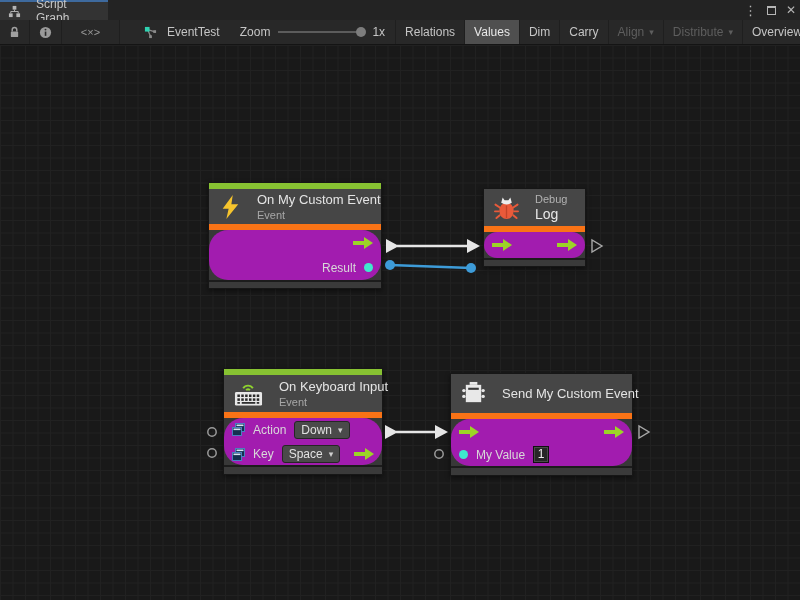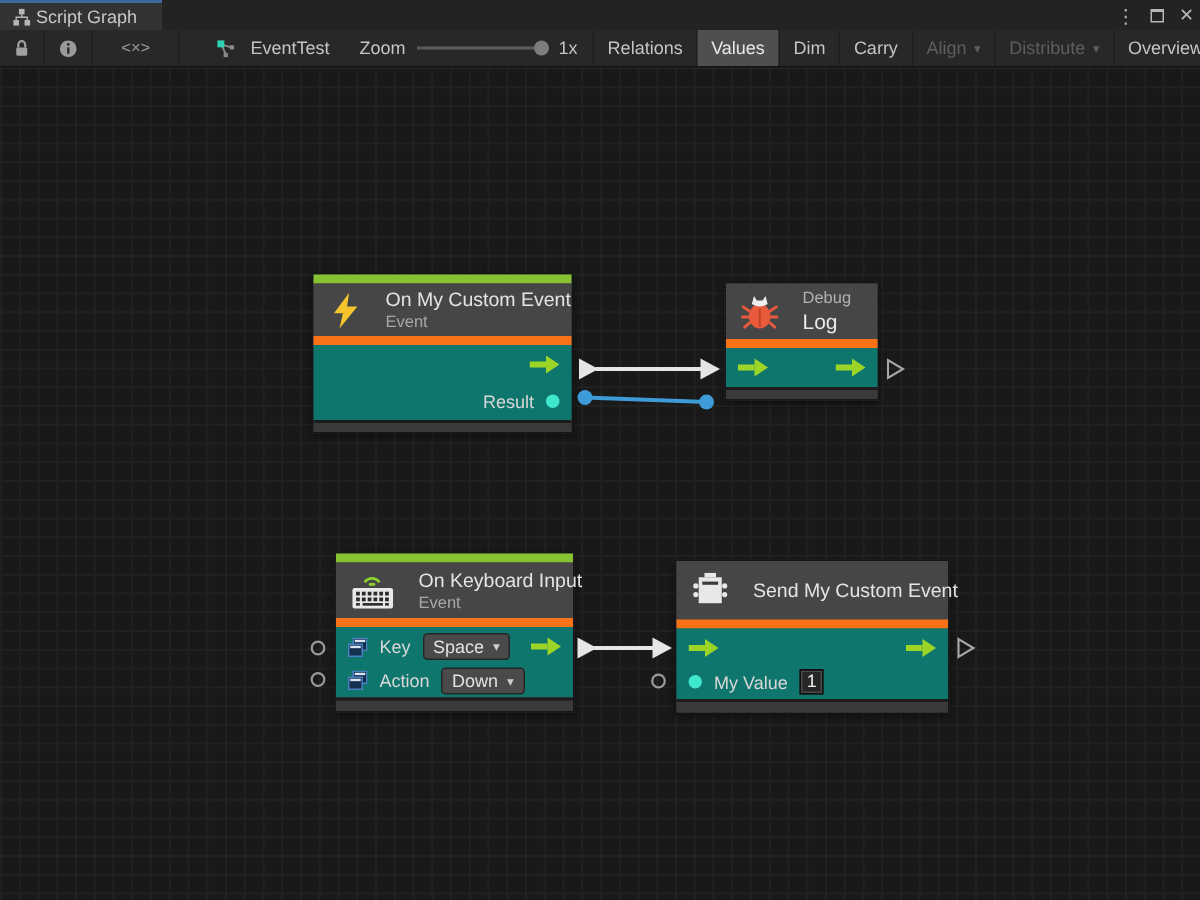--- a/index.html
+++ b/index.html
@@ -3,21 +3,21 @@
 <meta charset="utf-8">
 <style>
   * { margin:0; padding:0; box-sizing:border-box; }
   html,body { width:800px; height:600px; overflow:hidden; background:#191919;
     font-family:"Liberation Sans", sans-serif; }
   .window { position:relative; width:800px; height:600px; }
 
   
   .titlebar { position:absolute; left:0; top:0; width:800px; height:20px; background:#232323; }
   .tab { position:absolute; left:0; top:0; width:108px; height:20px; background:#333333;
-    border-top:2px solid #3e6a9e; display:flex; align-items:center; gap:3px; padding:0 8px;
+    border-top:2px solid #3e6a9e; display:flex; align-items:center; gap:15px; padding:0 8px;
     color:#c8c8c8; font-size:12px; }
   .winctrls { position:absolute; right:4px; top:0; height:20px; display:flex; align-items:center; gap:10px;
     color:#b5b5b5; font-size:12px; }
   .kebab { font-size:13px; letter-spacing:0; }
   .maxbox { width:9px; height:9px; border:1px solid #b5b5b5; border-top-width:2px; }
 
   
   .toolbar { position:absolute; left:0; top:20px; width:800px; height:25px; background:#282828;
     border-bottom:1px solid #141414; display:flex; align-items:stretch; color:#c5c5c5; font-size:12px; }
   .tbtn { display:flex; align-items:center; padding:0 9px; border-right:1px solid #1f1f1f; cursor:default; }
@@ -44,21 +44,21 @@
   
   .node { position:absolute; border:1px solid #161616; box-shadow:0 2px 5px rgba(0,0,0,.45);
     background:#383838; z-index:1; }
   .accent { height:6px; background:#87C232; }
   .nhead { background:#464646; border-bottom:6px solid #f97316; display:flex; align-items:center;
     gap:16px; padding:0 10px; }
   .ntitle { color:#e4e4e4; font-size:13px; white-space:nowrap; }
   .nsub { color:#a8a8a8; font-size:11px; margin-top:2px; }
   .ncat { color:#b2b2b2; font-size:11px;text-align:center; }
   .nbig { color:#e8e8e8; font-size:14px; margin-top:1px; }
-  .nbody { background:#0f766e; }
+  .nbody { background:#a21caf;border-radius:19px; }
   .nrow { display:flex; align-items:center; padding:0 8px; gap:8px; }
   .nfoot { height:8px; background:#3a3a3a; border-top:2px solid #1c1c1c; }
   .plabel { color:#d8d8d8; font-size:12px; white-space:nowrap; }
   .dot { width:9px; height:9px; border-radius:50%; flex:0 0 auto; }
   .teal { background:#3FE8CD; }
   .graydot { background:#b5b5b5; }
   .arrow { display:flex; flex:0 0 auto; }
   .dd { display:flex; align-items:center; background:#4a4a4a; border:1px solid #262626; border-radius:3px;
     color:#e2e2e2; font-size:12px; padding:1px 6px; line-height:14px; cursor:default; }
   .dd::after { content:"▾"; font-size:9px; margin-left:6px; color:#cfcfcf; }
@@ -247,54 +247,54 @@
               <rect x="23.5" y="21.3" width="2.6" height="1.8"></rect>
           </g>
         </svg>
       </span>
       <div>
         <div class="ntitle">On Keyboard Input</div>
         <div class="nsub">Event</div>
       </div>
     </div>
     <div class="nbody">
+      <div class="nrow" style="height:23px;">
+        <span class="icon">
+          <svg width="13" height="13" viewBox="0 0 13 13">
+            <rect x="3.5" y="0.5" width="9" height="8" fill="#14304f" stroke="#4a7fc0"></rect>
+            <rect x="4.5" y="1.5" width="7" height="1.6" fill="#d7e4f2"></rect>
+            <rect x="0.5" y="4.5" width="9" height="8" fill="#14304f" stroke="#4a7fc0"></rect>
+            <rect x="1.5" y="5.5" width="7" height="1.6" fill="#d7e4f2"></rect>
+          </svg>
+        </span>
+        <span class="plabel">Action</span>
+        <span class="dd">
+            <span>Down</span>
+          </span>
+      </div>
       <div class="nrow" style="height:24px; padding-top:2px;">
         <span class="icon">
           <svg width="13" height="13" viewBox="0 0 13 13">
             <rect x="3.5" y="0.5" width="9" height="8" fill="#14304f" stroke="#4a7fc0"></rect>
             <rect x="4.5" y="1.5" width="7" height="1.6" fill="#d7e4f2"></rect>
             <rect x="0.5" y="4.5" width="9" height="8" fill="#14304f" stroke="#4a7fc0"></rect>
             <rect x="1.5" y="5.5" width="7" height="1.6" fill="#d7e4f2"></rect>
           </svg>
         </span>
         <span class="plabel">Key</span>
         <span class="dd">
             <span>Space</span>
           </span>
         <span class="arrow" style="margin-left:auto;">
           <svg width="20" height="12" viewBox="0 0 20 12">
               <rect y="4" width="11" height="4" fill="#9CD427"></rect>
               <polygon points="11,0 20,6 11,12" fill="#9CD427"></polygon>
             </svg>
         </span>
       </div>
-      <div class="nrow" style="height:23px;">
-        <span class="icon">
-          <svg width="13" height="13" viewBox="0 0 13 13">
-            <rect x="3.5" y="0.5" width="9" height="8" fill="#14304f" stroke="#4a7fc0"></rect>
-            <rect x="4.5" y="1.5" width="7" height="1.6" fill="#d7e4f2"></rect>
-            <rect x="0.5" y="4.5" width="9" height="8" fill="#14304f" stroke="#4a7fc0"></rect>
-            <rect x="1.5" y="5.5" width="7" height="1.6" fill="#d7e4f2"></rect>
-          </svg>
-        </span>
-        <span class="plabel">Action</span>
-        <span class="dd">
-            <span>Down</span>
-          </span>
-      </div>
     </div>
     <div class="nfoot" style="height:9px;"></div>
   </div>
 
   <div class="node" style="left:450px; top:373px; width:183px;">
     <div class="nhead" style="height:45px;">
       <span class="icon">
         <svg width="25" height="25" viewBox="0 0 26 26">
           <rect x="5" y="4" width="16" height="18" fill="#E8E8E8"></rect>
           <rect x="9" y="1" width="8" height="3" fill="#E8E8E8"></rect>

